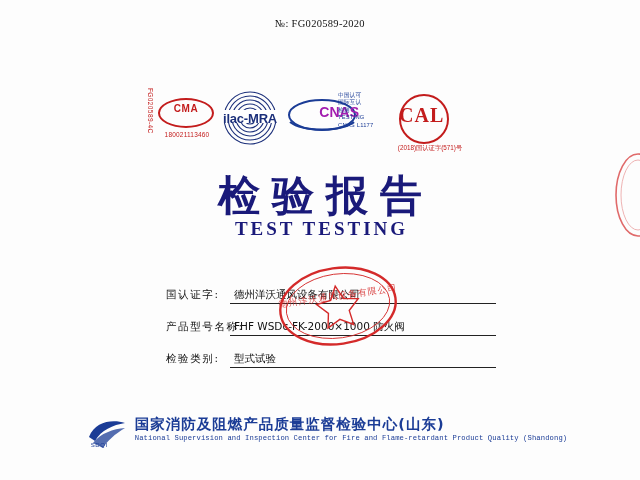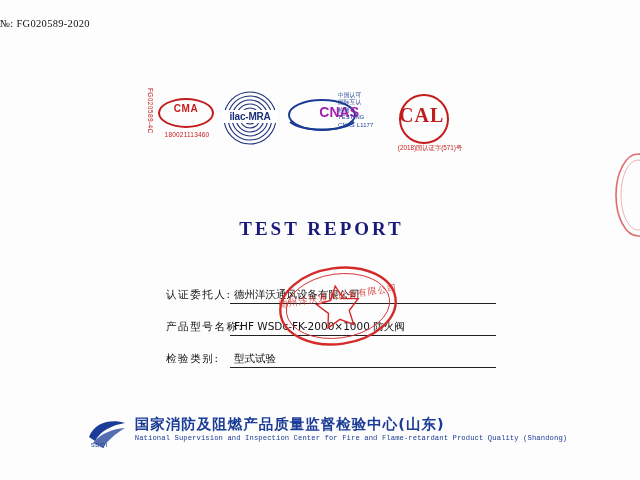--- a/index.html
+++ b/index.html
@@ -21,21 +21,21 @@
     height: 480px;
     background: #fdfdfd;
   }
 
   
   .report-no {
     position: absolute;
     top: 18px;
     left: 0;
     width: 100%;
-    text-align: left;
+    text-align: center;
     font-size: 10.5px;
     letter-spacing: 0.3px;
     color: #111;
     font-family: "Liberation Serif", serif;
   }
   .report-no .no-label {
     font-size: 10.5px;
   }
 
   
@@ -118,21 +118,21 @@
     top: 0;
     width: 56px;
     height: 56px;
   }
   .ilac .txt {
     position: absolute;
     left: 0;
     top: 21px;
     width: 56px;
     text-align: center;
-    font-size: 10px;
+    font-size: 13px;
     font-weight: bold;
     color: #1b2f7a;
     letter-spacing: -0.2px;
   }
 
   
   .cnas {
     position: absolute;
     left: 285px;
     top: 52px;
@@ -414,32 +414,33 @@
       <div class="eng">CNAS L1177</div>
     </div>
 
     <div class="cal">
       <div class="circle"></div>
       <div class="letters">CAL</div>
       <div class="cal-no">(2018)国认证字(571)号</div>
     </div>
   </div>
 
-  <div class="title-en">TEST REPORT</div>
+  <div class="title-cn">检验报告</div>
+  <div class="title-en">TEST TESTING</div>
 
   <div class="edge-stamp">
     <svg width="28" height="86" viewBox="0 0 28 86">
       <ellipse cx="26" cy="43" rx="22" ry="41" fill="none" stroke="#e06a6a" stroke-width="1.6"></ellipse>
       <ellipse cx="26" cy="43" rx="17" ry="35" fill="none" stroke="#eaa0a0" stroke-width="0.8"></ellipse>
     </svg>
   </div>
 
   <div class="fields">
     <div class="field-row">
-      <span class="field-label">认证委托人:</span>
+      <span class="field-label">国认证字:</span>
       <span class="field-value">德州洋沃通风设备有限公司</span>
       <span class="field-line"></span>
     </div>
     <div class="field-row">
       <span class="field-label">产品型号名称:</span>
       <span class="field-value">FHF WSDc-FK-2000×1000 防火阀</span>
       <span class="field-line"></span>
     </div>
     <div class="field-row">
       <span class="field-label">检验类别:</span>

